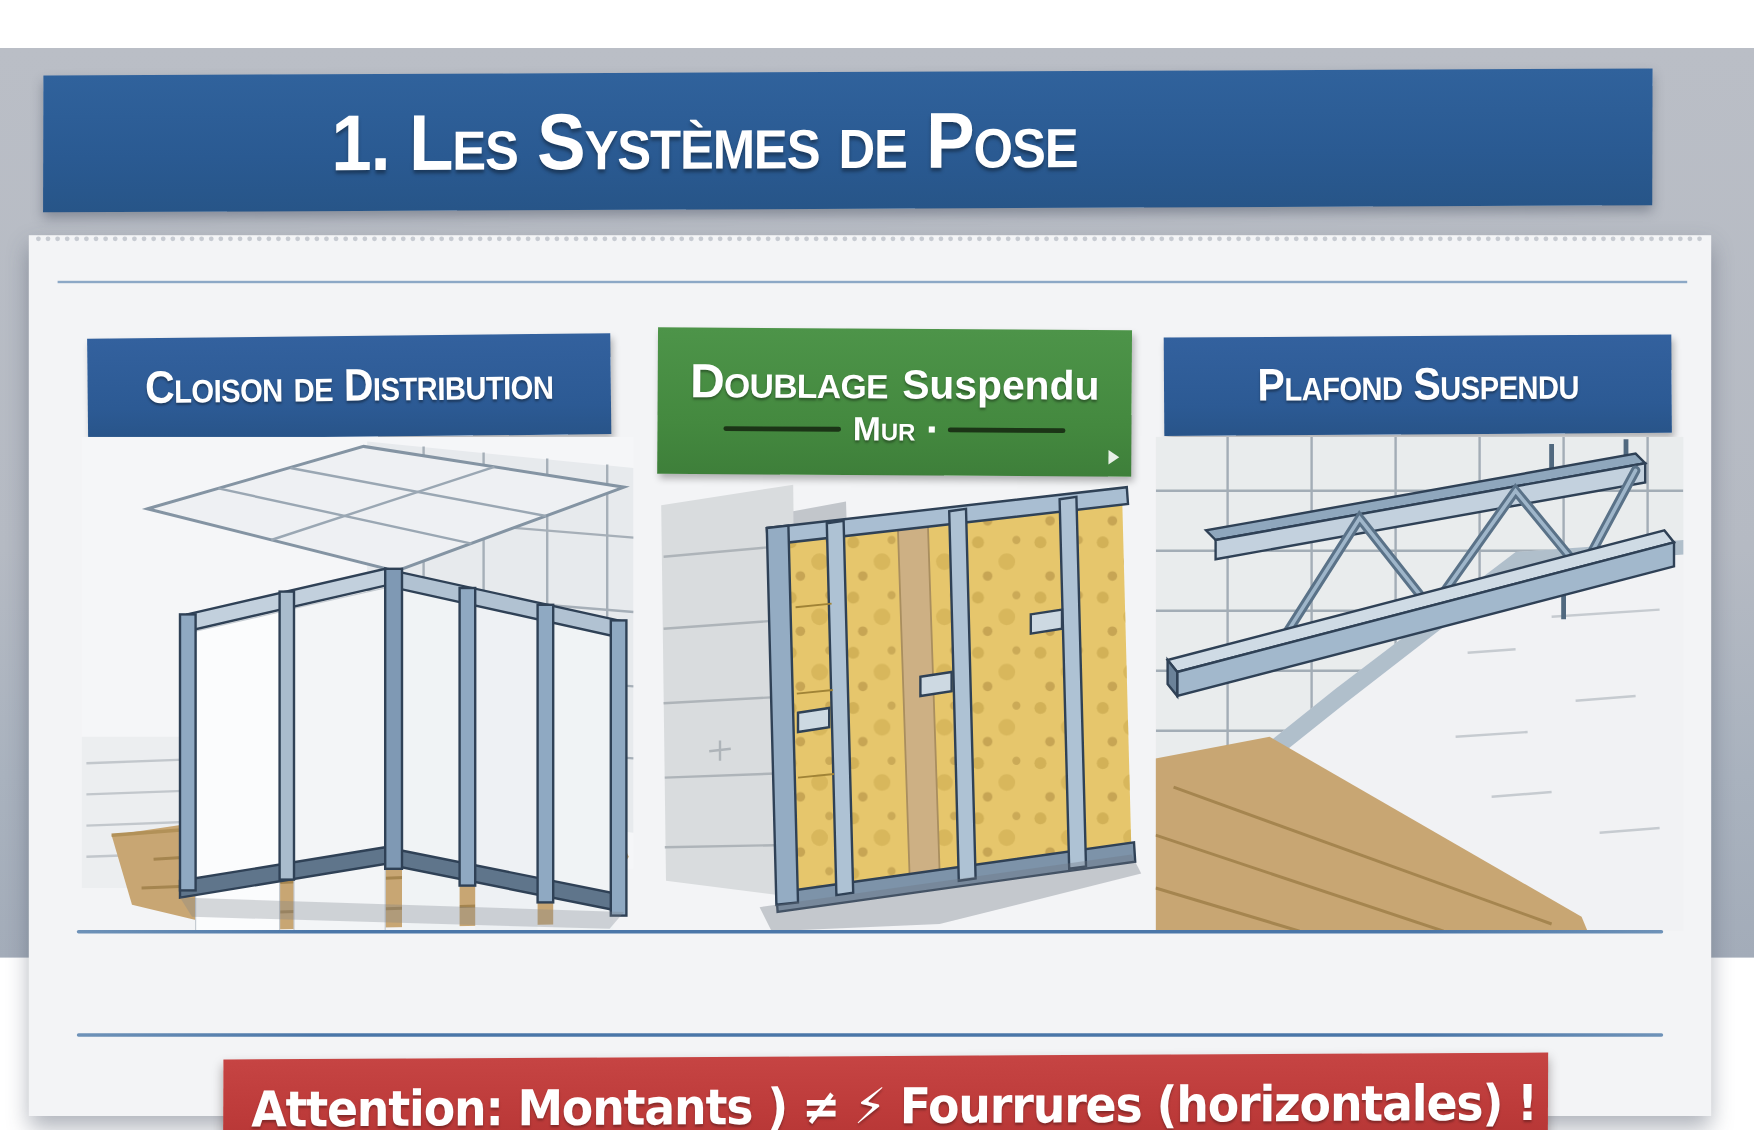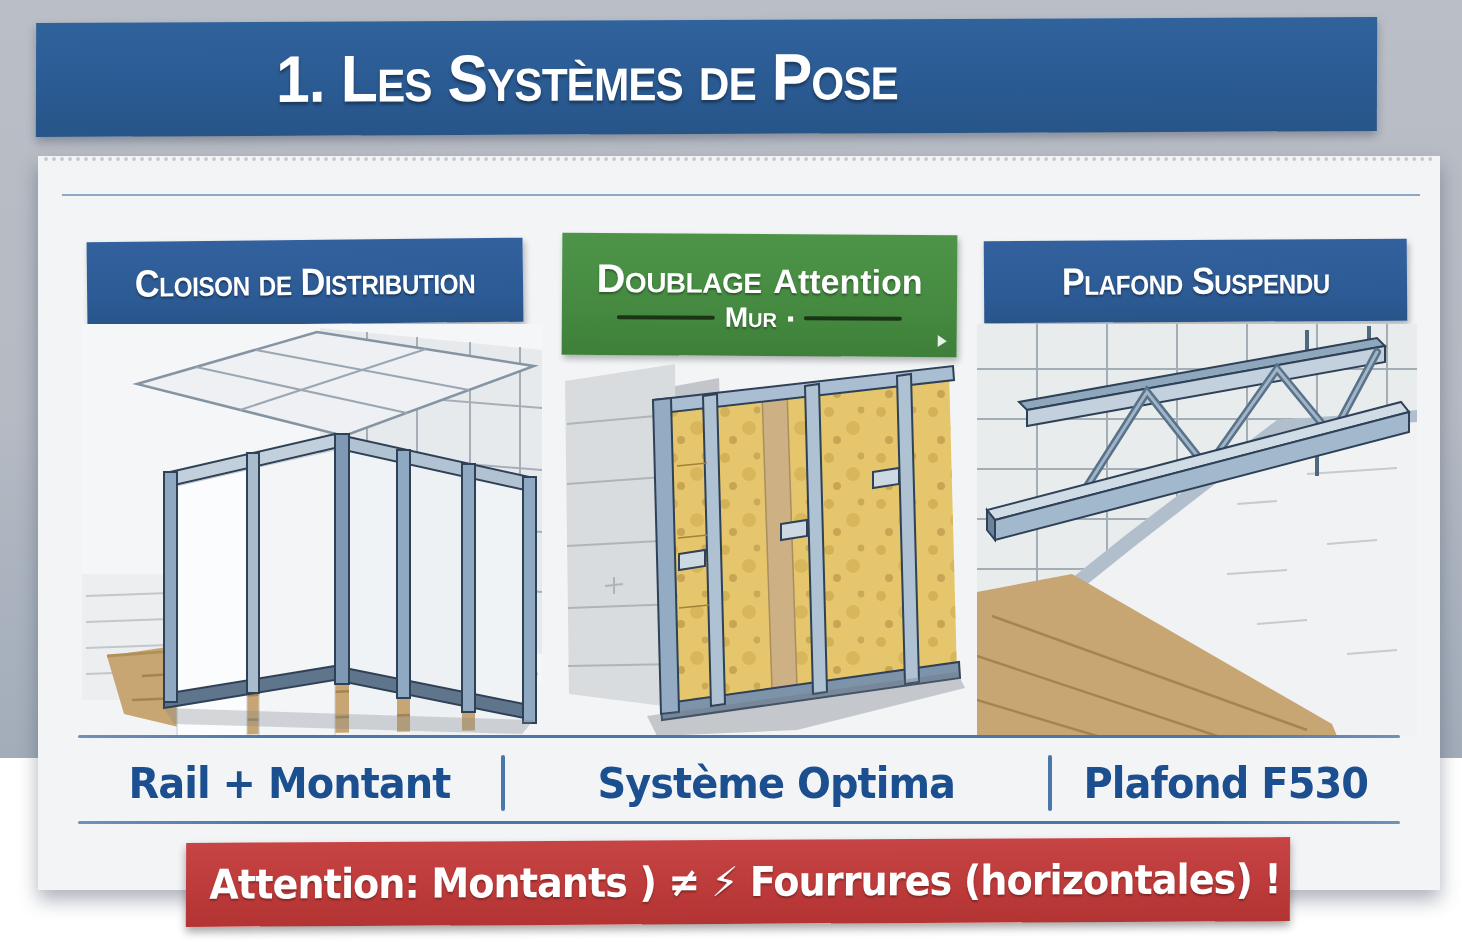--- a/index.html
+++ b/index.html
@@ -1,32 +1,32 @@
 <!DOCTYPE html>
 <html><head>
 <meta charset="utf-8">
 <style>
   html,body{margin:0;padding:0;}
   body{width:1462px;height:942px;overflow:hidden;font-family:"Liberation Sans",sans-serif;}
   .stage{position:relative;width:1462px;height:758px;
-         background:linear-gradient(180deg,#babec6 0%,#b5bac3 55%,#a9b2be 80%,#a3acb9 100%);}
+         background:linear-gradient(180deg,#babec6 0%,#b5bac3 55%,#a9b2be 80%,#a3acb9 100%);margin-top:40px;}
 
   
   .header-banner{position:absolute;left:36px;top:20px;width:1341px;height:114px;
     background:linear-gradient(180deg,#30629c 0%,#2a5a92 60%,#275588 100%);
     transform:rotate(-0.25deg) skewX(-0.4deg);
     box-shadow:0 5px 10px rgba(40,50,70,.35);
     display:flex;align-items:center;justify-content:center;
     padding-right:240px;box-sizing:border-box;}
   .header-banner .t{font-variant:small-caps;font-weight:700;font-size:66px;
     letter-spacing:-1px;color:#ffffff;transform:scaleX(.92);white-space:nowrap;
     text-shadow:0 3px 3px rgba(0,0,0,.35);}
 
   
-  .card{position:absolute;left:38px;top:156px;width:1402px;height:734px;
+  .card{position:absolute;left:24px;top:156px;width:1402px;height:734px;
     background:#f3f4f6;box-shadow:0 10px 18px rgba(55,65,85,.4);}
   .card::before{content:"";position:absolute;left:6px;right:6px;top:1px;
     border-top:4px dotted #c7cbd2;}
   .top-line{position:absolute;left:24px;right:20px;top:38px;height:2px;background:#8ca8c6;}
 
   
   .col-banner{position:absolute;display:flex;align-items:center;justify-content:center;
     color:#fff;box-shadow:2px 4px 6px rgba(0,0,0,.28);}
   .banner-blue{background:linear-gradient(180deg,#33619e 0%,#2c5a94 70%,#285489 100%);}
   .banner-1{left:49px;top:84px;width:436px;height:84px;transform:rotate(-0.6deg);}
@@ -94,21 +94,21 @@
   <div class="card">
     <div class="top-line"></div>
 
     <div class="col-banner banner-blue banner-1">
       <span class="bt">Cloison de Distribution</span>
     </div>
 
     <div class="col-banner banner-green">
       <div class="g-line1">
         <span class="g-strong">Doublage</span>
-        <span class="g-rest">Attention</span>
+        <span class="g-rest">Suspendu</span>
       </div>
       <div class="g-line2">
         <span class="dash"></span>
         <span class="g-mur">Mur</span>
         <span class="g-dot">▪</span>
         <span class="dash"></span>
       </div>
       <div class="green-mark"></div>
     </div>
 
@@ -277,33 +277,20 @@
       <g stroke="#9fb6ca" stroke-width="3" stroke-linecap="round" fill="none">
         <polyline points="100,178 170,68 230,144 300,45 355,112 400,28"></polyline>
       </g>
 
       <polygon points="18,196 432,88 424,78 10,186" fill="#cfdbe5" stroke="#2f4156" stroke-width="2"></polygon>
       <polygon points="18,196 432,88 432,108 18,216" fill="#a2b8cc" stroke="#2f4156" stroke-width="2"></polygon>
       <polygon points="10,186 18,196 18,216 10,206" fill="#6b8299" stroke="#2f4156" stroke-width="2"></polygon>
     </svg>
 
     <div class="caption-line cl-top"></div>
-    <div class="caption-row">
-      <div class="cap cap-c1">
-        <span>Rail + Montant</span>
-      </div>
-      <div class="cap-div"></div>
-      <div class="cap cap-c2">
-        <span>Système Optima</span>
-      </div>
-      <div class="cap-div"></div>
-      <div class="cap cap-c3">
-        <span>Plafond F530</span>
-      </div>
-    </div>
     <div class="caption-line cl-bottom"></div>
   </div>
 
   <div class="warning-banner">
     <svg width="58" height="52" viewBox="0 0 58 52">
       <path d="M29 2 L56 49 H2 Z" fill="#f2cf1d" stroke="#c9a512" stroke-width="2"></path>
       <rect x="26.4" y="15" width="5.4" height="21" rx="2.7" fill="#1e1e1e"></rect>
       <circle cx="29" cy="42.5" r="3.6" fill="#1e1e1e"></circle>
     </svg>
     <span class="wt">Attention: Montants ) ≠ ⚡ Fourrures (horizontales) !</span>

